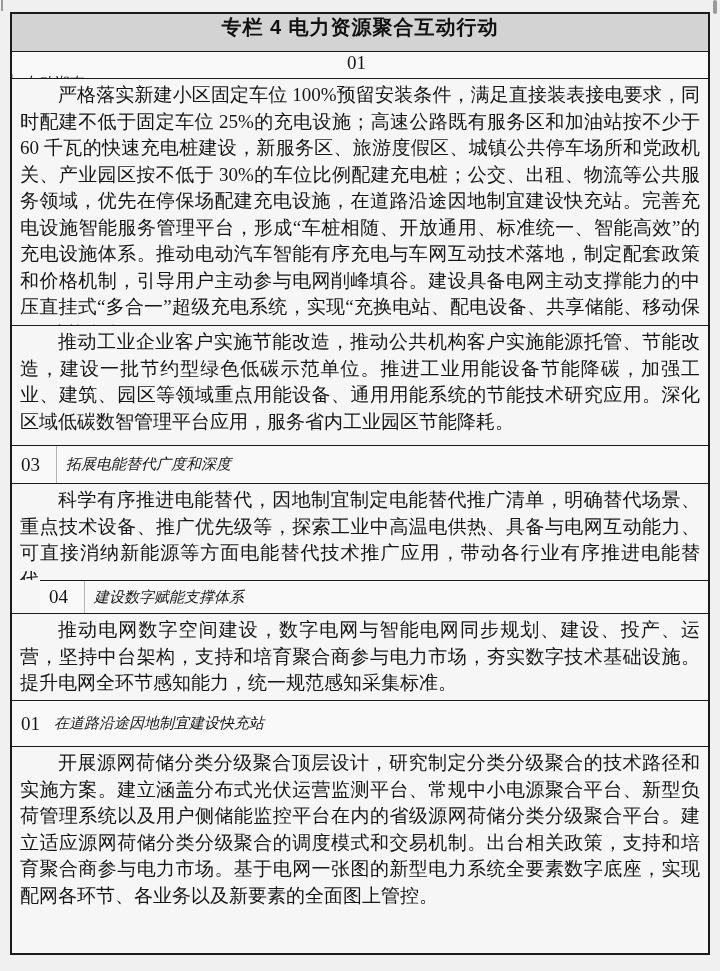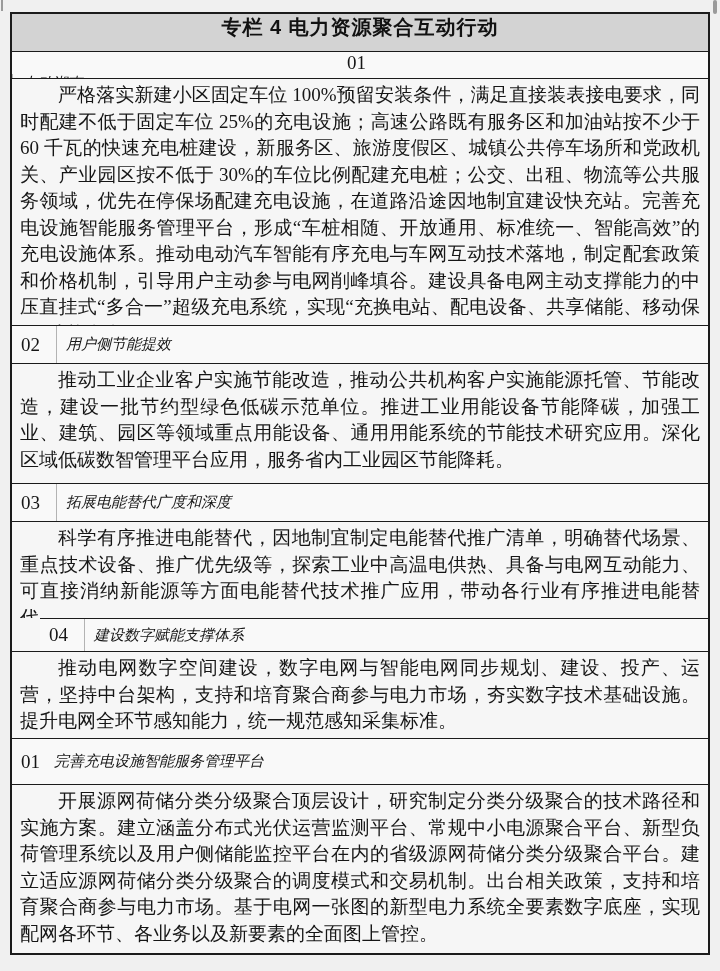--- a/index.html
+++ b/index.html
@@ -102,24 +102,20 @@
   </div>
 
   <div class="row head-row with-divider h-01">
     <span class="num">01</span>
     <span class="sec-title">电动湖南</span>
   </div>
   <div class="row body-row b-01">
     <p>严格落实新建小区固定车位 100%预留安装条件，满足直接装表接电要求，同时配建不低于固定车位 25%的充电设施；高速公路既有服务区和加油站按不少于 60 千瓦的快速充电桩建设，新服务区、旅游度假区、城镇公共停车场所和党政机关、产业园区按不低于 30%的车位比例配建充电桩；公交、出租、物流等公共服务领域，优先在停保场配建充电设施，在道路沿途因地制宜建设快充站。完善充电设施智能服务管理平台，形成“车桩相随、开放通用、标准统一、智能高效”的充电设施体系。推动电动汽车智能有序充电与车网互动技术落地，制定配套政策和价格机制，引导用户主动参与电网削峰填谷。建设具备电网主动支撑能力的中压直挂式“多合一”超级充电系统，实现“充换电站、配电设备、共享储能、移动保供”功能多合一。</p>
   </div>
 
-  <div class="row head-row with-divider h-02">
-    <span class="num">02</span>
-    <span class="sec-title">用户侧节能提效</span>
-  </div>
   <div class="row body-row b-02">
     <p>推动工业企业客户实施节能改造，推动公共机构客户实施能源托管、节能改造，建设一批节约型绿色低碳示范单位。推进工业用能设备节能降碳，加强工业、建筑、园区等领域重点用能设备、通用用能系统的节能技术研究应用。深化区域低碳数智管理平台应用，服务省内工业园区节能降耗。</p>
   </div>
 
   <div class="row head-row with-divider h-03">
     <span class="num">03</span>
     <span class="sec-title">拓展电能替代广度和深度</span>
   </div>
   <div class="row body-row b-03">
     <p>科学有序推进电能替代，因地制宜制定电能替代推广清单，明确替代场景、重点技术设备、推广优先级等，探索工业中高温电供热、具备与电网互动能力、可直接消纳新能源等方面电能替代技术推广应用，带动各行业有序推进电能替代。</p>
@@ -128,19 +124,19 @@
   <div class="row head-row with-divider h-04">
     <span class="num">04</span>
     <span class="sec-title">建设数字赋能支撑体系</span>
   </div>
   <div class="row body-row b-04">
     <p>推动电网数字空间建设，数字电网与智能电网同步规划、建设、投产、运营，坚持中台架构，支持和培育聚合商参与电力市场，夯实数字技术基础设施。提升电网全环节感知能力，统一规范感知采集标准。</p>
   </div>
 
   <div class="row head-row no-divider h-05">
     <span class="num">01</span>
-    <span class="sec-title">完善充电设施智能服务管理平台</span>
+    <span class="sec-title">在道路沿途因地制宜建设快充站</span>
   </div>
   <div class="row body-row b-05">
     <p>开展源网荷储分类分级聚合顶层设计，研究制定分类分级聚合的技术路径和实施方案。建立涵盖分布式光伏运营监测平台、常规中小电源聚合平台、新型负荷管理系统以及用户侧储能监控平台在内的省级源网荷储分类分级聚合平台。建立适应源网荷储分类分级聚合的调度模式和交易机制。出台相关政策，支持和培育聚合商参与电力市场。基于电网一张图的新型电力系统全要素数字底座，实现配网各环节、各业务以及新要素的全面图上管控。</p>
   </div>
 
 </div>
 
 </body></html>

